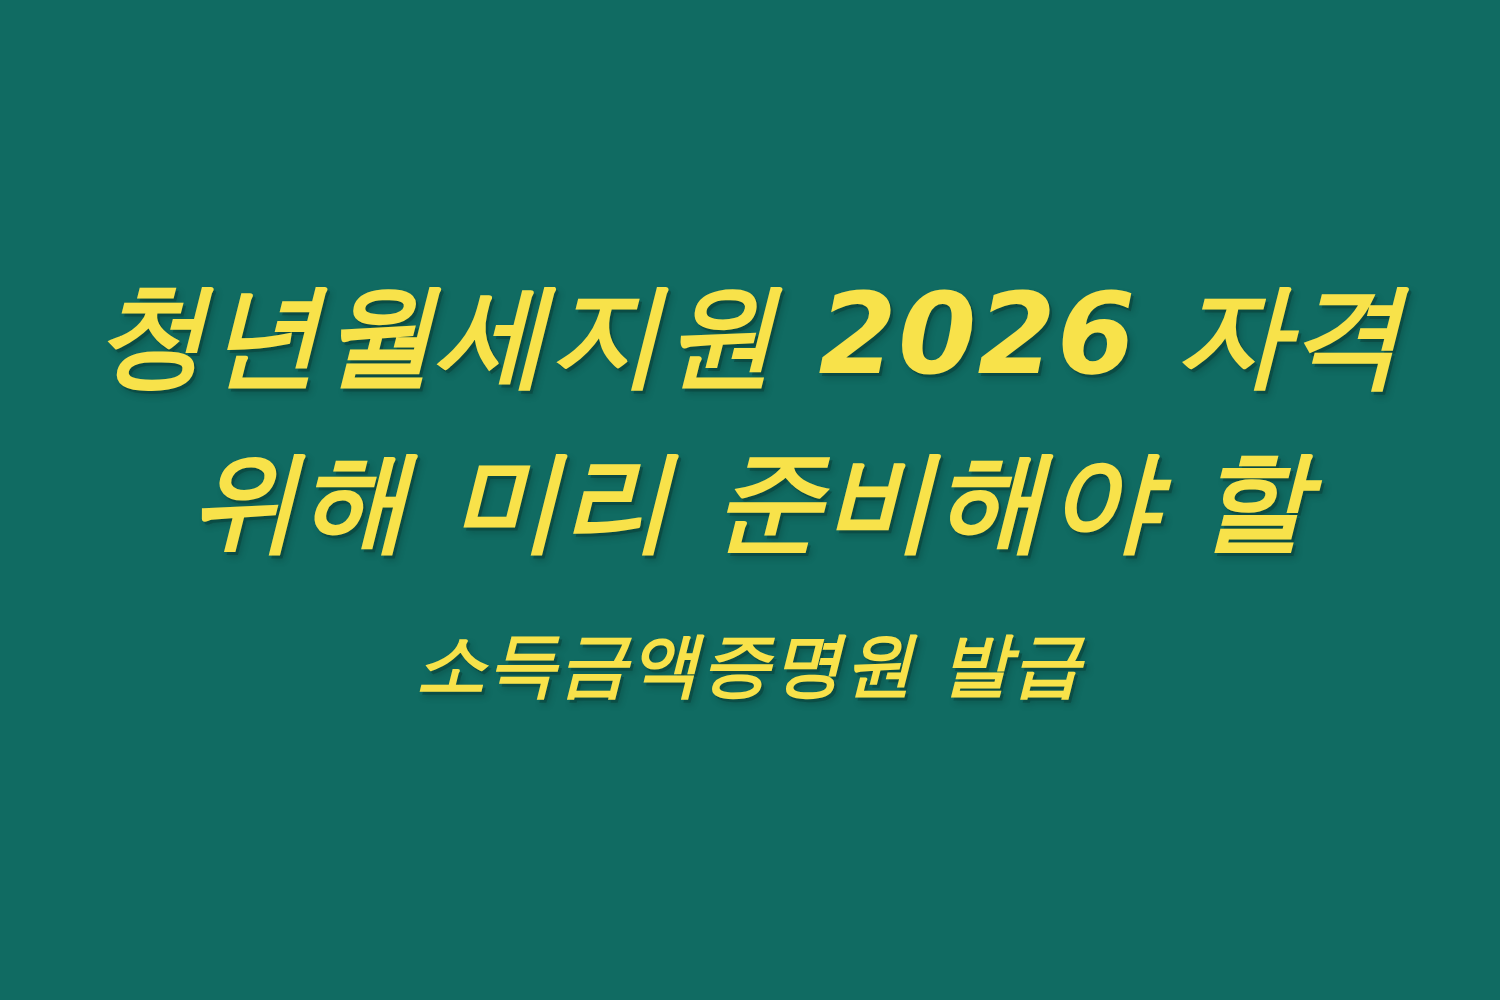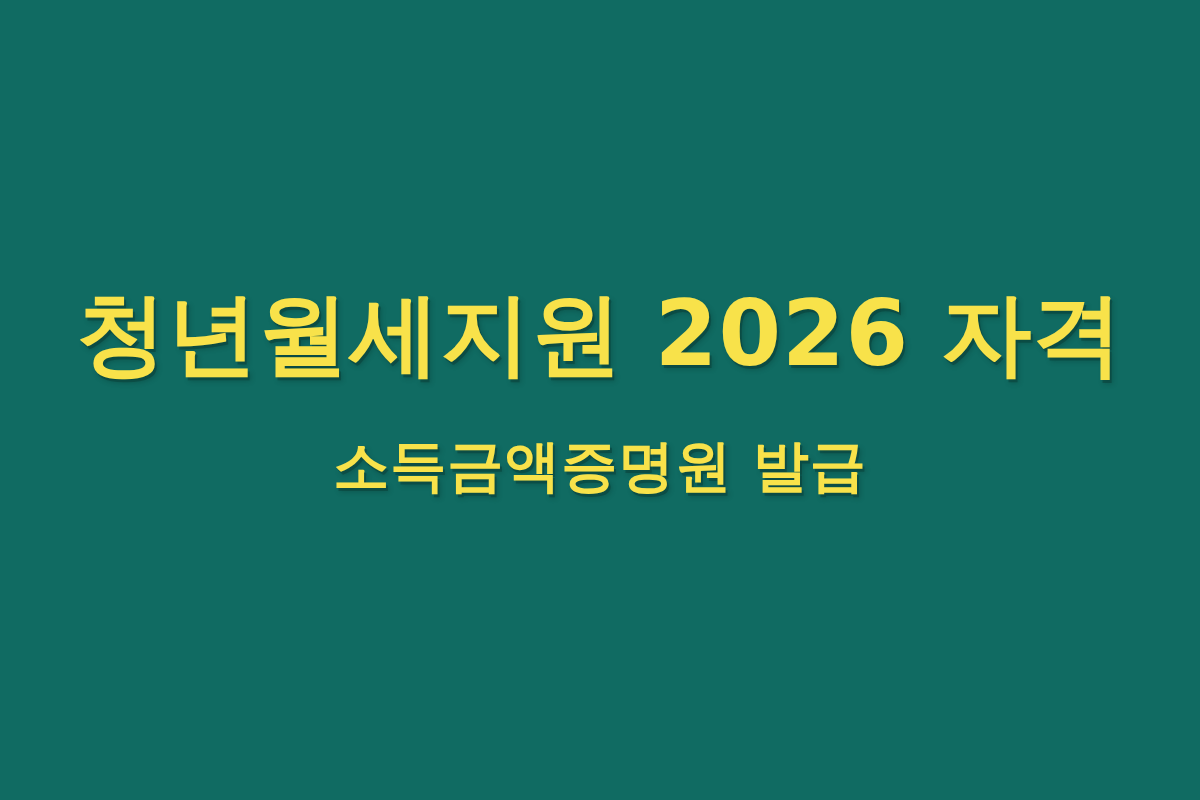--- a/index.html
+++ b/index.html
@@ -27,20 +27,21 @@
   }
 
   #title-block {
     width: 1120px;
     text-align: center;
     display: flex;
     flex-direction: column;
     align-items: center;
     justify-content: center;
     gap: 0;
+    font-style: italic;
   }
 
   .title-line {
     display: block;
     width: 100%;
     color: #f8e24a;
     font-family: "DejaVu Sans", "Liberation Sans", sans-serif;
     font-weight: 700;
     font-size: 86px;
     line-height: 132px;
@@ -58,16 +59,17 @@
   .title-line.line-2 { font-size: 88px; letter-spacing: 1px; }
   .title-line.line-3 { font-size: 56px; letter-spacing: 1px; }
 </style>
 </head>
 <body>
 
 <div id="banner" style="background: rgb(16, 107, 98);">
 
   <div id="title-block">
     <span class="title-line line-1" style="color: rgb(248, 226, 74);">청년월세지원 2026 자격</span>
+    <span class="title-line line-2" style="color: rgb(248, 226, 74);">위해 미리 준비해야 할</span>
     <span class="title-line line-3" style="color: rgb(248, 226, 74);">소득금액증명원 발급</span>
   </div>
 
 </div>
 
 </body></html>

